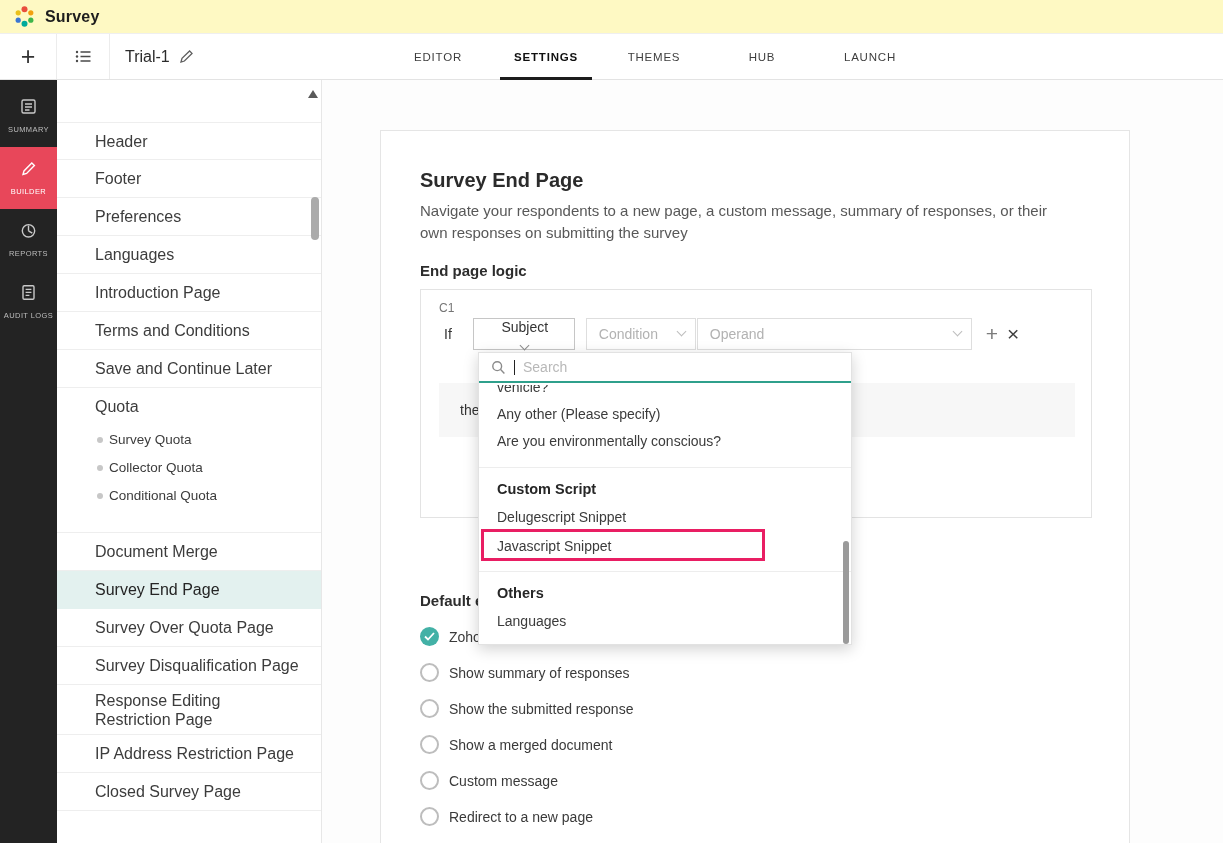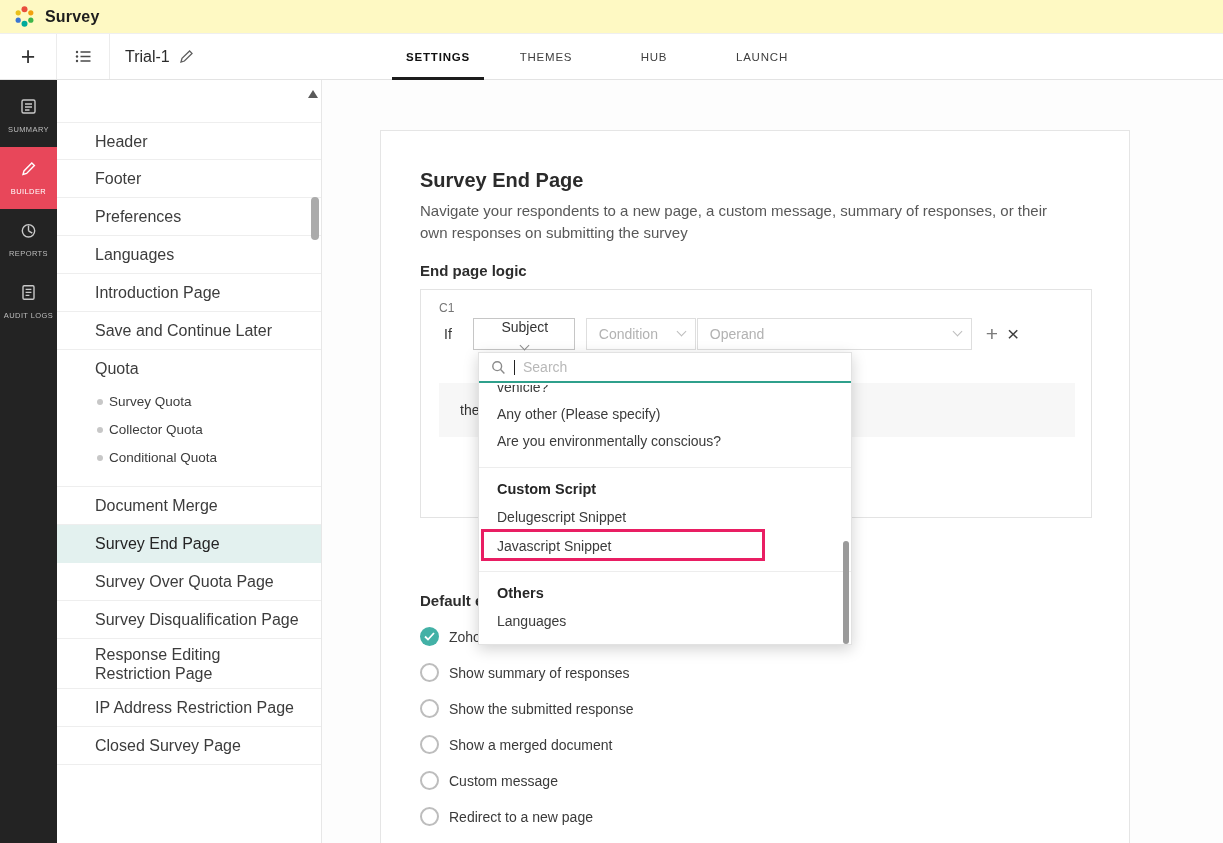--- a/index.html
+++ b/index.html
@@ -35,21 +35,21 @@
   .rail-item.active .rail-label { color:#fff; }
 
   
   .menu { position:absolute; left:57px; top:80px; width:265px; height:763px; background:#fff;
           border-right:1px solid #e7e7e7; padding-top:42px; z-index:3; }
   .menu-item { height:38px; line-height:37px; padding-left:38px; font-size:16px; color:#3c3c3c;
                border-bottom:1px solid #eeeeee; cursor:pointer; white-space:nowrap; overflow:hidden; }
   .menu-item.first { border-top:1px solid #eeeeee; }
   .menu-item.no-border { border-bottom:none; }
   .menu-item.selected { background:#e3f1ef; border-bottom-color:#e3f1ef; color:#252525; }
-  .menu-sub-group { border-bottom:1px solid #eeeeee; padding-bottom:14px; }
+  .menu-sub-group { border-bottom:1px solid #eeeeee; padding-bottom:22px; }
   .menu-item.sub { height:28px; line-height:28px; border-bottom:none; padding-left:52px; font-size:13.5px; position:relative; }
   .menu-item.sub::before { content:""; position:absolute; left:40px; top:11px; width:6px; height:6px;
                            border-radius:50%; background:#c7c7c7; }
   .menu-item.two-line { height:50px; line-height:19px; padding-top:6px; white-space:normal; padding-right:28px; }
   .menu-scroll-up { position:absolute; top:10px; right:3px; width:0; height:0; cursor:pointer;
                     border-left:5px solid transparent; border-right:5px solid transparent; border-bottom:8px solid #5a5a5a; }
   .menu-thumb { position:absolute; top:117px; right:2px; width:8px; height:43px; background:#ababab; border-radius:4px; cursor:pointer; }
 
   
   .main { position:absolute; left:322px; top:80px; width:901px; height:763px; background:#fdfdfd; }
@@ -135,20 +135,21 @@
   </div>
   <div class="survey-title-wrap">
     <span class="survey-title">Trial-1</span>
     <span style="display:flex;cursor:pointer;">
       <svg width="15" height="15" viewBox="0 0 15 15" fill="none" stroke="#5f5f5f" stroke-width="1.3">
         <path d="M2 13l1-3.6L10.6 2l2.4 2.4L5.4 12 2 13z"></path>
       </svg>
     </span>
   </div>
   <nav class="tabs">
+    <div class="tab">EDITOR</div>
     <div class="tab active">SETTINGS</div>
     <div class="tab">THEMES</div>
     <div class="tab">HUB</div>
     <div class="tab">LAUNCH</div>
   </nav>
 </div>
 
 <aside class="rail">
   <div class="rail-item">
     <span>
@@ -186,20 +187,21 @@
     <span class="rail-label">AUDIT LOGS</span>
   </div>
 </aside>
 
 <div class="menu">
   <div class="menu-item first">Header</div>
   <div class="menu-item">Footer</div>
   <div class="menu-item">Preferences</div>
   <div class="menu-item">Languages</div>
   <div class="menu-item">Introduction Page</div>
+  <div class="menu-item">Terms and Conditions</div>
   <div class="menu-item">Save and Continue Later</div>
   <div class="menu-item no-border">Quota</div>
   <div class="menu-sub-group">
     <div class="menu-item sub">Survey Quota</div>
     <div class="menu-item sub">Collector Quota</div>
     <div class="menu-item sub">Conditional Quota</div>
   </div>
   <div class="menu-item">Document Merge</div>
   <div class="menu-item selected">Survey End Page</div>
   <div class="menu-item">Survey Over Quota Page</div>

